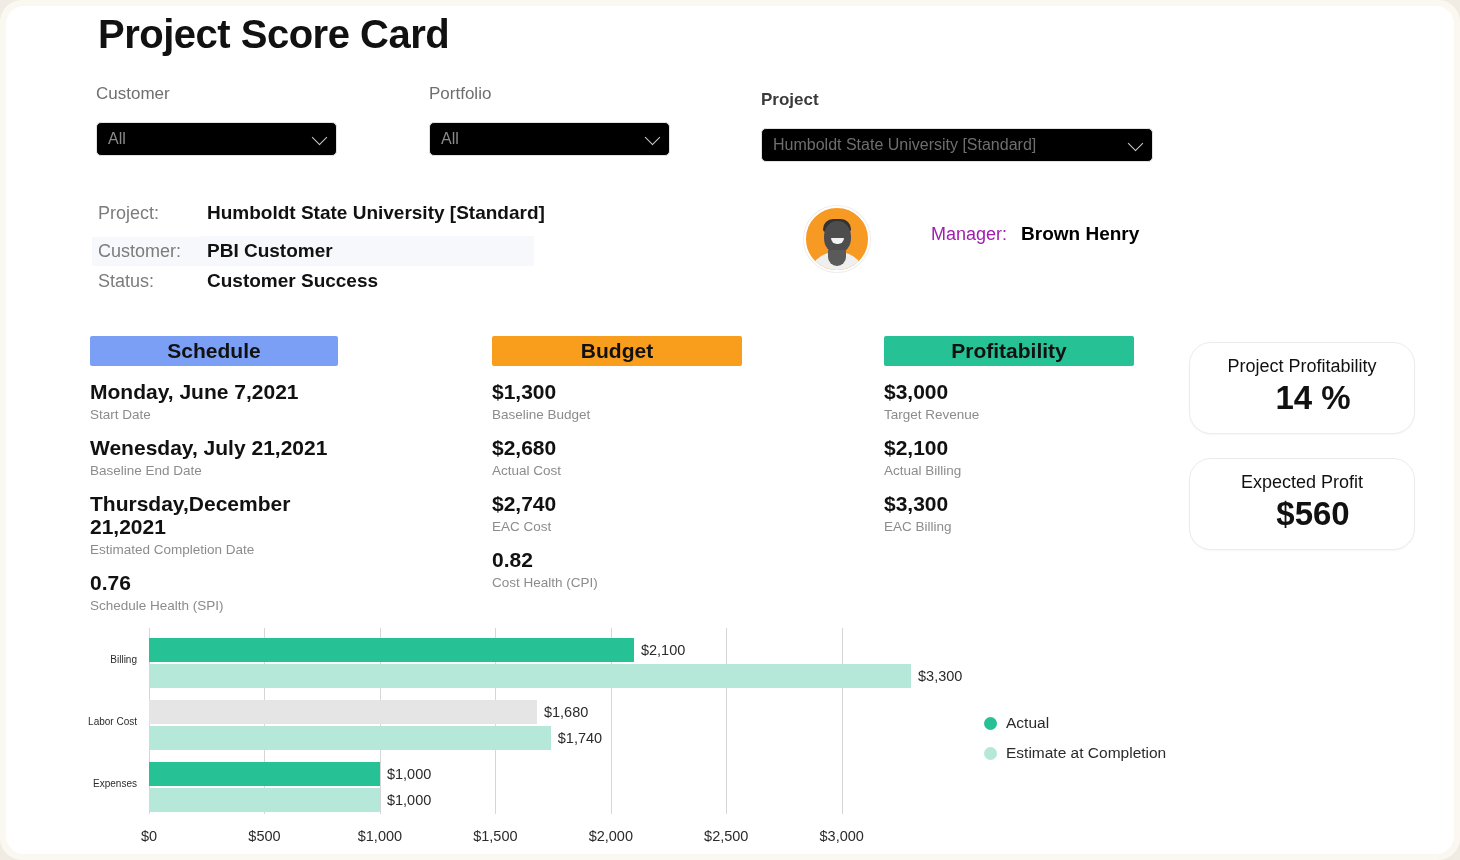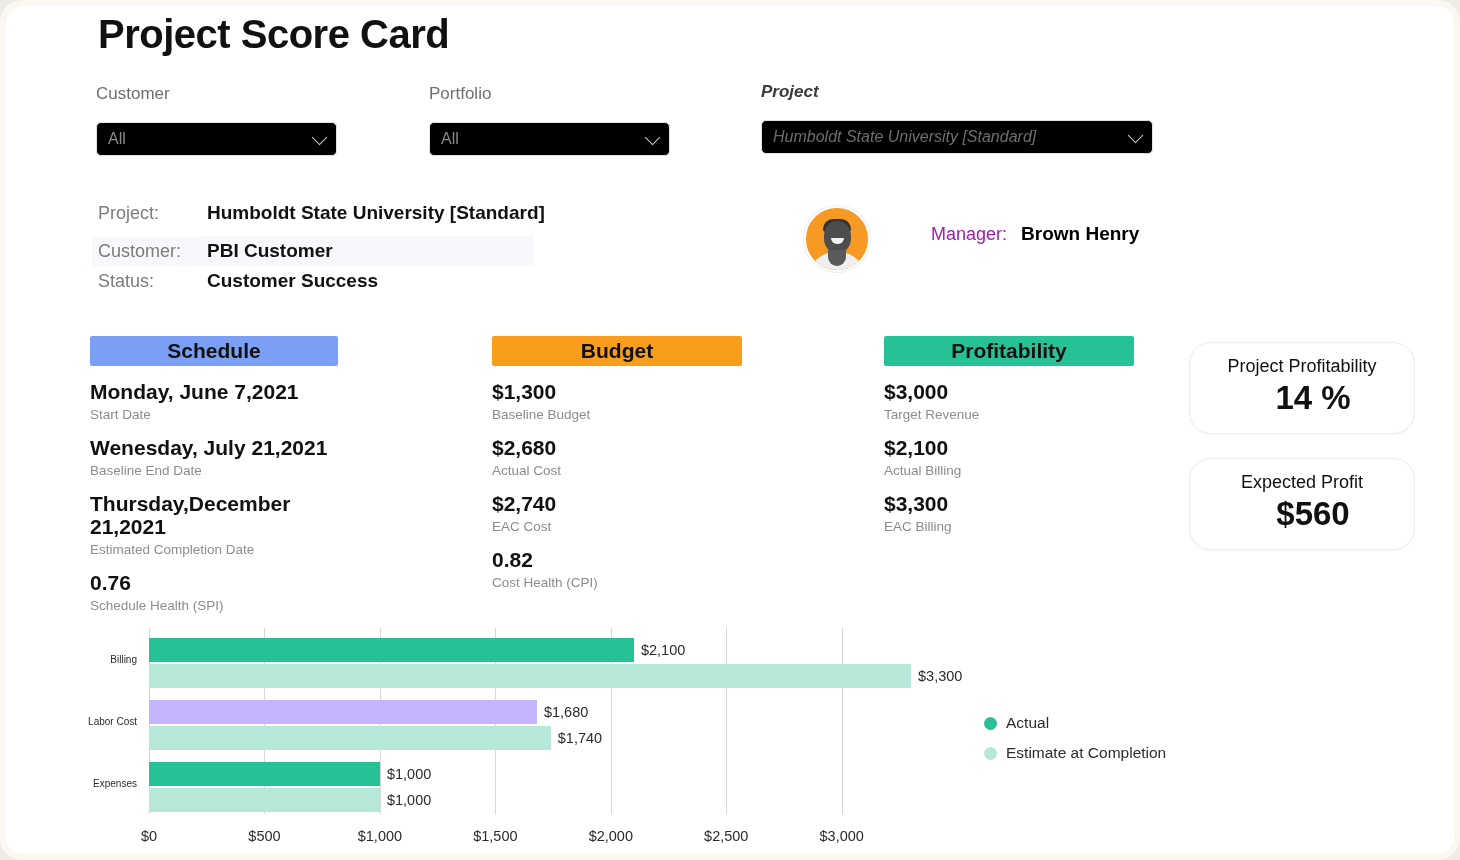--- a/index.html
+++ b/index.html
@@ -52,21 +52,21 @@
   .chev {
     position: absolute; right: 11px; top: 50%;
     width: 11px; height: 11px;
     margin-top: -7px;
     border-right: 1.5px solid #cfcfcf;
     border-bottom: 1.5px solid #cfcfcf;
     transform: rotate(45deg);
   }
   #filter-customer { left: 90px; top: 78px; width: 241px; }
   #filter-portfolio { left: 423px; top: 78px; width: 241px; }
-  #filter-project { left: 755px; top: 76px; width: 392px; font-style: italic; }
+  #filter-project { left: 755px; top: 84px; width: 392px; }
 
   
   .info-left { position: absolute; left: 86px; top: 196px; }
   .irow { display: flex; align-items: baseline; height: 34px; }
   .irow .ilabel {
     width: 107px; font-size: 18px; color: #7c7c7c; padding-left: 6px;
   }
   .irow .ival { font-size: 19px; font-weight: bold; color: #111; padding: 0 8px; }
   .irow.hl .ilabel, .irow.hl .ival { background: #f7f8fb; }
   .irow.hl .ilabel { padding-top: 4px; padding-bottom: 4px; }
@@ -308,21 +308,21 @@
           <div class="gridline" style="left: 692.727px;"></div>
           <div class="xlab" style="left: 692.727px;">$3,000</div>
           <div class="ylab" style="top: 31px;">Billing</div>
           <div class="bar actual" style="background: rgb(38, 194, 149); left: 0px; top: 10px; width: 484.909px;">
             <span class="barlab">$2,100</span>
           </div>
           <div class="bar eac" style="background: rgb(181, 232, 216); left: 0px; top: 36px; width: 762px;">
             <span class="barlab">$3,300</span>
           </div>
           <div class="ylab" style="top: 93px;">Labor Cost</div>
-          <div class="bar actual" style="background: #c4b5fd; left: 0px; top: 72px; width: 387.927px;">
+          <div class="bar actual" style="background: #e5e5e5; left: 0px; top: 72px; width: 387.927px;">
             <span class="barlab">$1,680</span>
           </div>
           <div class="bar eac" style="background: rgb(181, 232, 216); left: 0px; top: 98px; width: 401.782px;">
             <span class="barlab">$1,740</span>
           </div>
           <div class="ylab" style="top: 155px;">Expenses</div>
           <div class="bar actual" style="background: rgb(38, 194, 149); left: 0px; top: 134px; width: 230.909px;">
             <span class="barlab">$1,000</span>
           </div>
           <div class="bar eac" style="background: rgb(181, 232, 216); left: 0px; top: 160px; width: 230.909px;">

